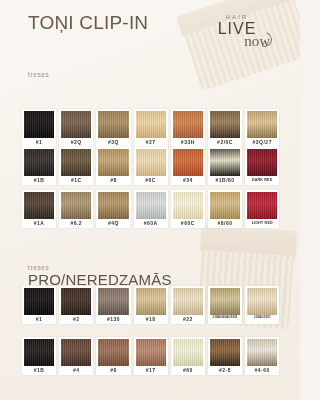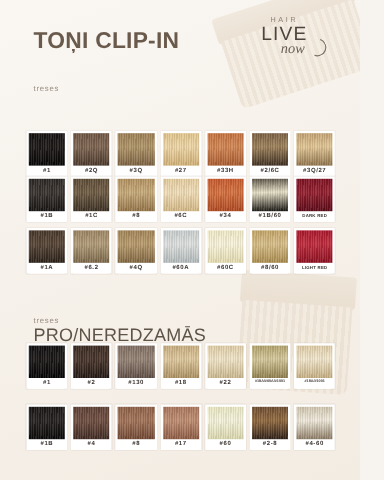--- a/index.html
+++ b/index.html
@@ -18,29 +18,29 @@
   .wm-mid{right:6px;top:228px;width:96px;height:104px;transform:rotate(4deg);}
   .clipwrap{position:relative;width:100%;height:100%;}
   .clipbar{position:absolute;left:0;top:0;width:100%;height:26%;
     background:linear-gradient(180deg,#eadfd0,#e2d3bf);border-radius:3px;}
   .teeth{position:absolute;left:2%;top:24%;width:96%;height:70%;
     background:repeating-linear-gradient(90deg,#e6d9c7 0 3px,#f2e9dc 3px 6px);
     border-radius:0 0 6px 6px;}
 
   
   .header{position:absolute;left:0;top:0;width:300px;height:66px;}
-  .title{position:absolute;left:28px;top:25px;width:190px;
+  .title{position:absolute;left:28px;top:13px;width:190px;
     color:#6a5a4c;font-size:19px;line-height:20px;letter-spacing:.2px;
-    font-weight:700;font-family:"Liberation Sans",sans-serif;}
+    font-weight:400;font-family:"Liberation Sans",sans-serif;}
   .title .l2{display:block;padding-left:12px;}
   .logo{position:absolute;left:204px;top:14px;width:66px;text-align:center;color:#5d5248;}
   .logo .lg-hair{font-size:6px;letter-spacing:2.2px;color:#8d8177;margin-bottom:-1px;}
   .logo .lg-live{font-size:16px;letter-spacing:1px;line-height:19px;color:#4e463e;}
-  .logo .lg-now{font-size:12px;font-style:italic;font-family:"Liberation Serif",serif;
-    color:#6b6056;margin-top:-5px;margin-left:14px;}
+  .logo .lg-now{font-size:15px;font-family:"Liberation Serif",serif;
+    color:#6b6056;margin-top:-5px;margin-left:14px;text-align:right;}
   .logo .swoosh{position:absolute;right:-2px;top:18px;width:13px;height:13px;
     border:1px solid #7d7166;border-left-color:transparent;border-top-color:transparent;
     border-radius:50%;transform:rotate(-25deg);}
 
   
   .sec-head{position:absolute;left:28px;}
   .sec-kicker{font-size:6.5px;letter-spacing:.6px;color:#9b8f84;margin-bottom:1px;}
   .sec-title{font-size:15px;color:#5e5347;letter-spacing:.2px;line-height:15px;}
 
   

